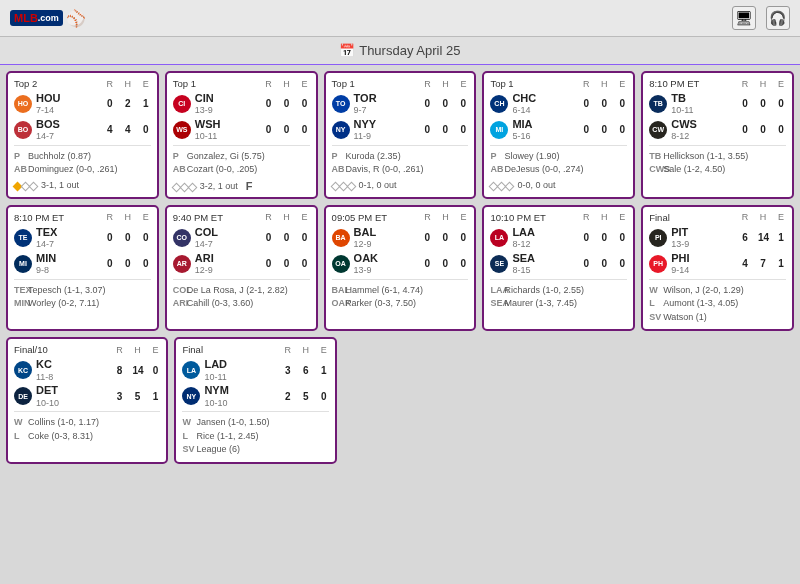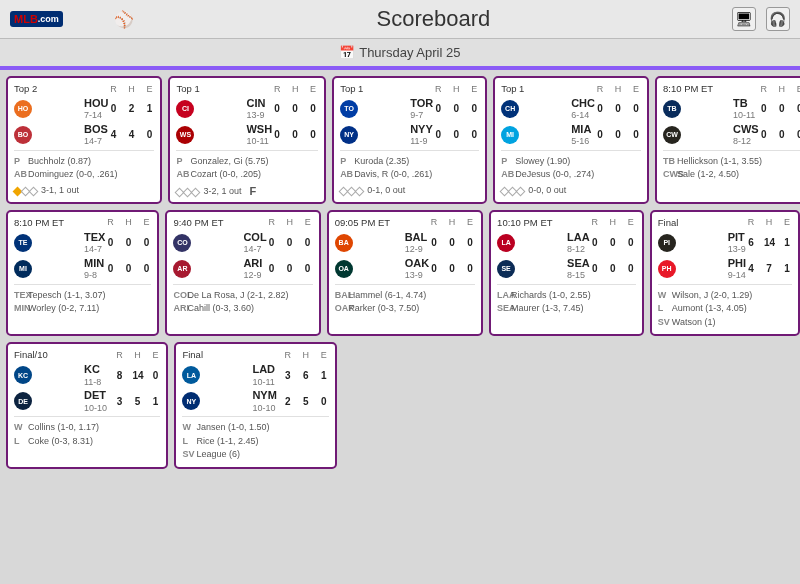--- a/index.html
+++ b/index.html
@@ -14,21 +14,20 @@
       background: #e8e8e8;
       border-bottom: 1px solid #bbb;
       padding: 6px 10px;
       display: flex;
       align-items: center;
       justify-content: space-between;
     }
     .header-logo {
       display: flex;
       align-items: center;
-      gap: 48px;
     }
     .mlb-logo {
       background: #002d72;
       color: white;
       font-weight: bold;
       font-size: 10px;
       padding: 2px 4px;
       border-radius: 3px;
       display: flex;
       align-items: center;
@@ -55,21 +54,21 @@
       font-size: 14px;
       cursor: pointer;
       background: #f0f0f0;
     }
     .date-bar {
       background: #e0e0e0;
       text-align: center;
       padding: 6px;
       font-size: 13px;
       color: #444;
-      border-bottom: 4px solid #8b5cf6;
+      border-bottom: 1px solid #8b5cf6;
     }
     .games-grid {
       display: grid;
       grid-template-columns: repeat(6, 1fr);
       gap: 6px;
       padding: 6px;
     }
     .game-card {
       background: white;
       border: 2px solid #701a75;
@@ -105,21 +104,20 @@
       align-items: center;
       justify-content: center;
       font-size: 8px;
       font-weight: bold;
       border-radius: 50%;
       flex-shrink: 0;
     }
     .team-name-record {
       flex: 1;
       line-height: 1.2;
-      margin-left: 48px;
     }
     .team-name { font-size: 11px; font-weight: bold; color: #222; }
     .team-record { font-size: 9px; color: #777; }
     .team-scores {
       display: flex;
       gap: 8px;
     }
     .team-scores span {
       width: 10px;
       text-align: center;
@@ -196,21 +194,20 @@
 <body>
 
 <div class="header">
   <div class="header-logo">
     <div class="mlb-logo">
       <span style="color:#cc0000;font-weight:bold;font-size:11px;">MLB</span>
       <span style="color:white;font-size:9px;">.com</span>
     </div>
     <span style="margin-left:4px;font-size:16px;">⚾</span>
   </div>
-  <div class="header-title">Scoreboard</div>
   <div class="header-icons">
     <div class="header-icon">🖥</div>
     <div class="header-icon">🎧</div>
   </div>
 </div>
 
 <div class="date-bar">
   <span>📅</span>
   <span>Thursday April 25</span>
 </div>

